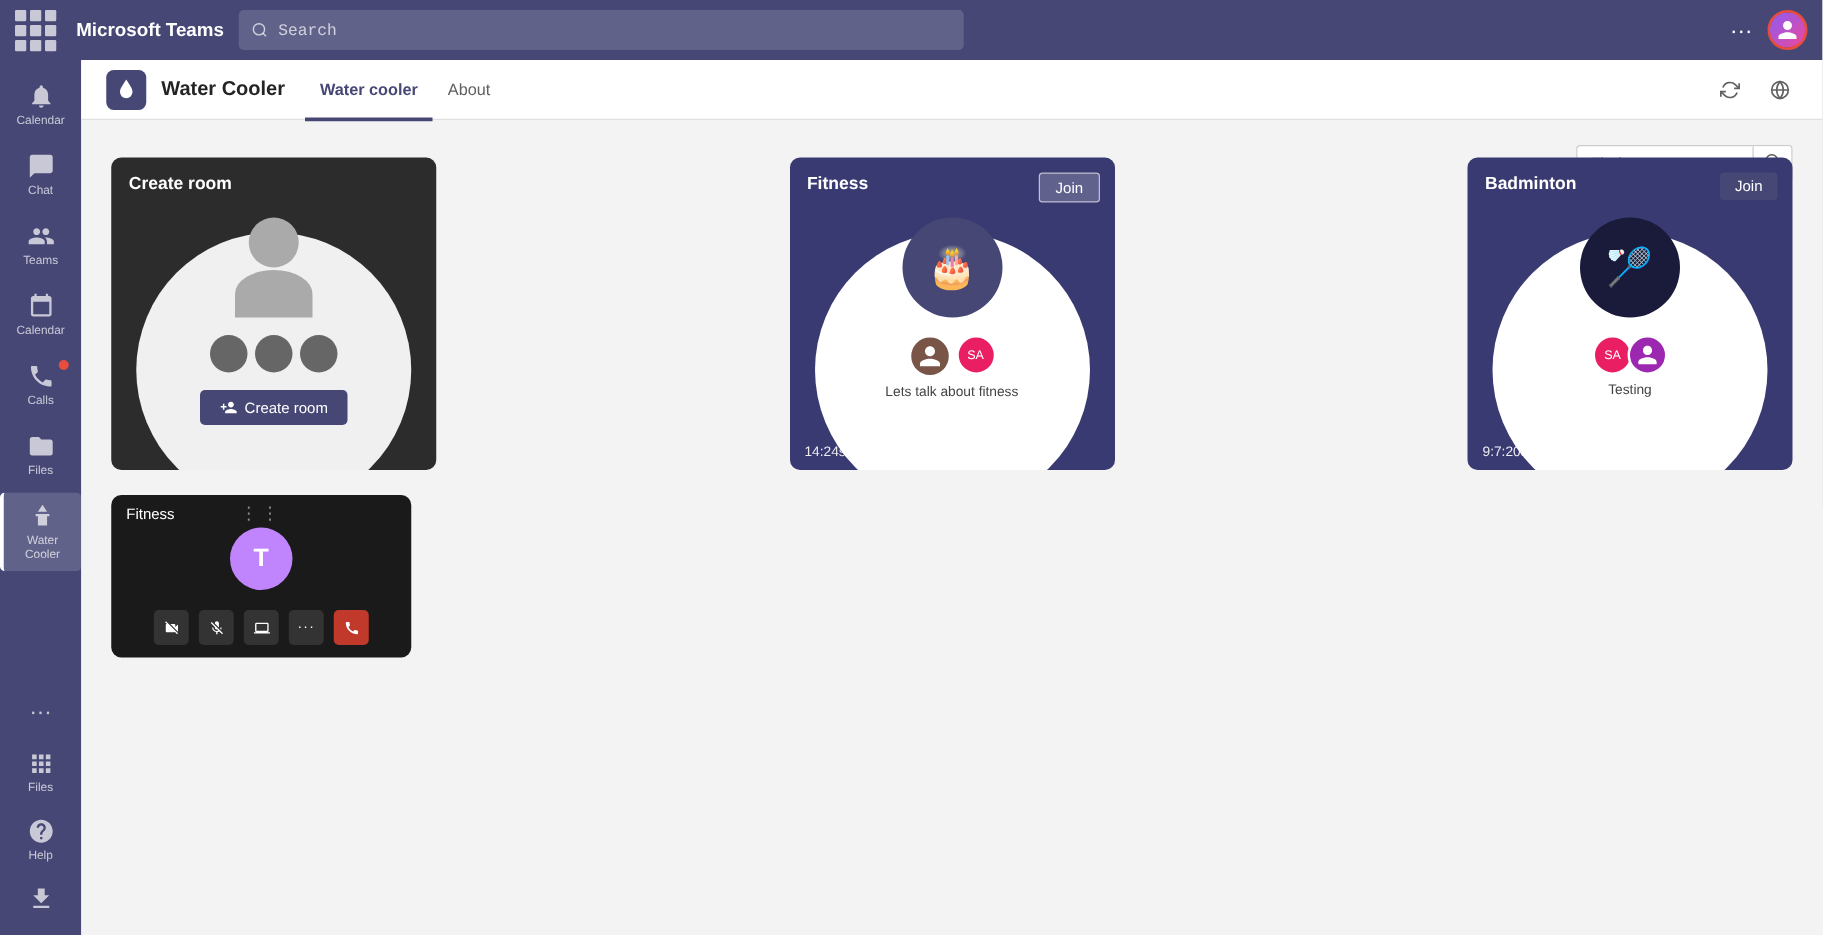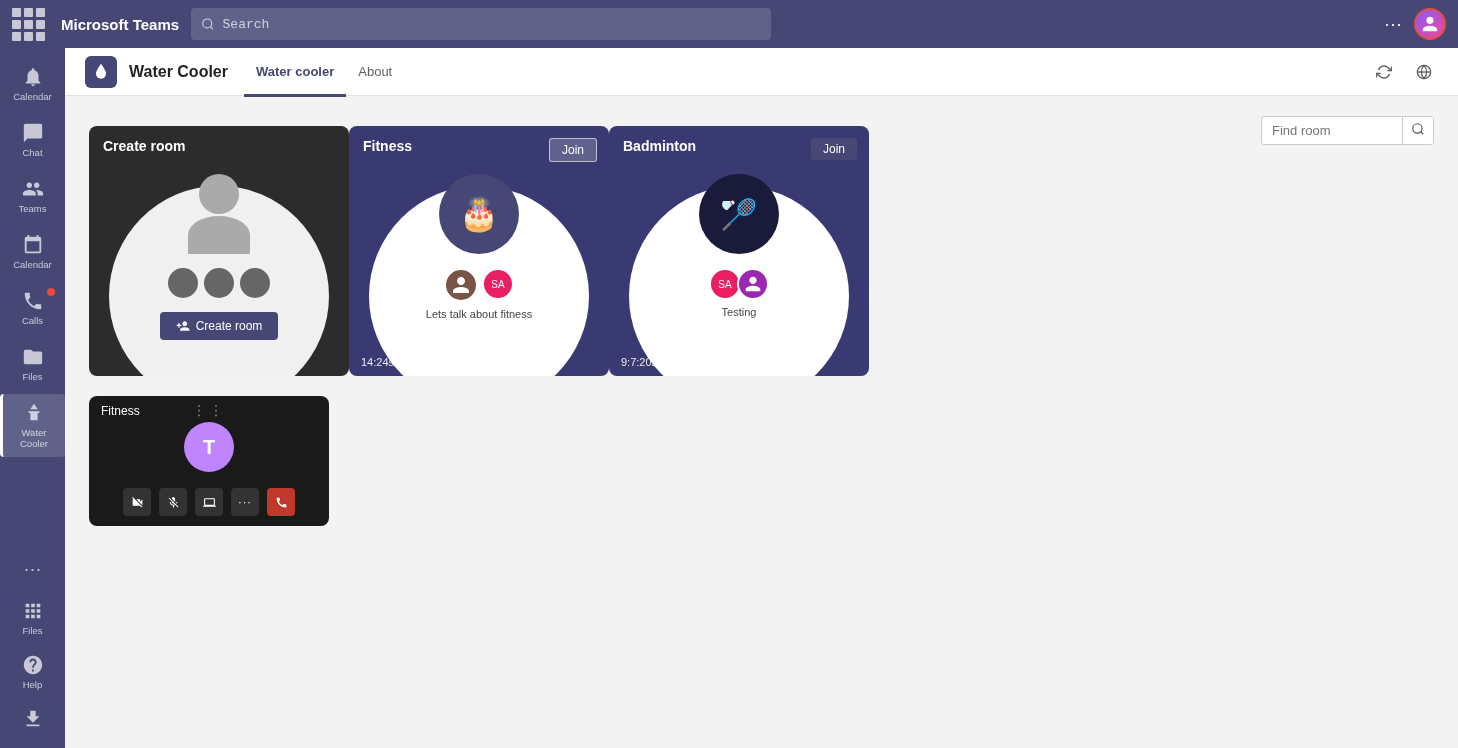--- a/index.html
+++ b/index.html
@@ -198,21 +198,23 @@
       border: none;
       border-left: 1px solid #ccc;
       padding: 5px 8px;
       cursor: pointer;
       color: #555;
     }
 
     .rooms-grid {
       display: flex;
       flex-wrap: wrap;
+      gap: 20px;
       margin-top: 10px;
+      justify-content: space-between;
     }
 
     
     .room-card {
       width: 260px;
       height: 250px;
       border-radius: 8px;
       overflow: hidden;
       position: relative;
       background: #3d3d72;

